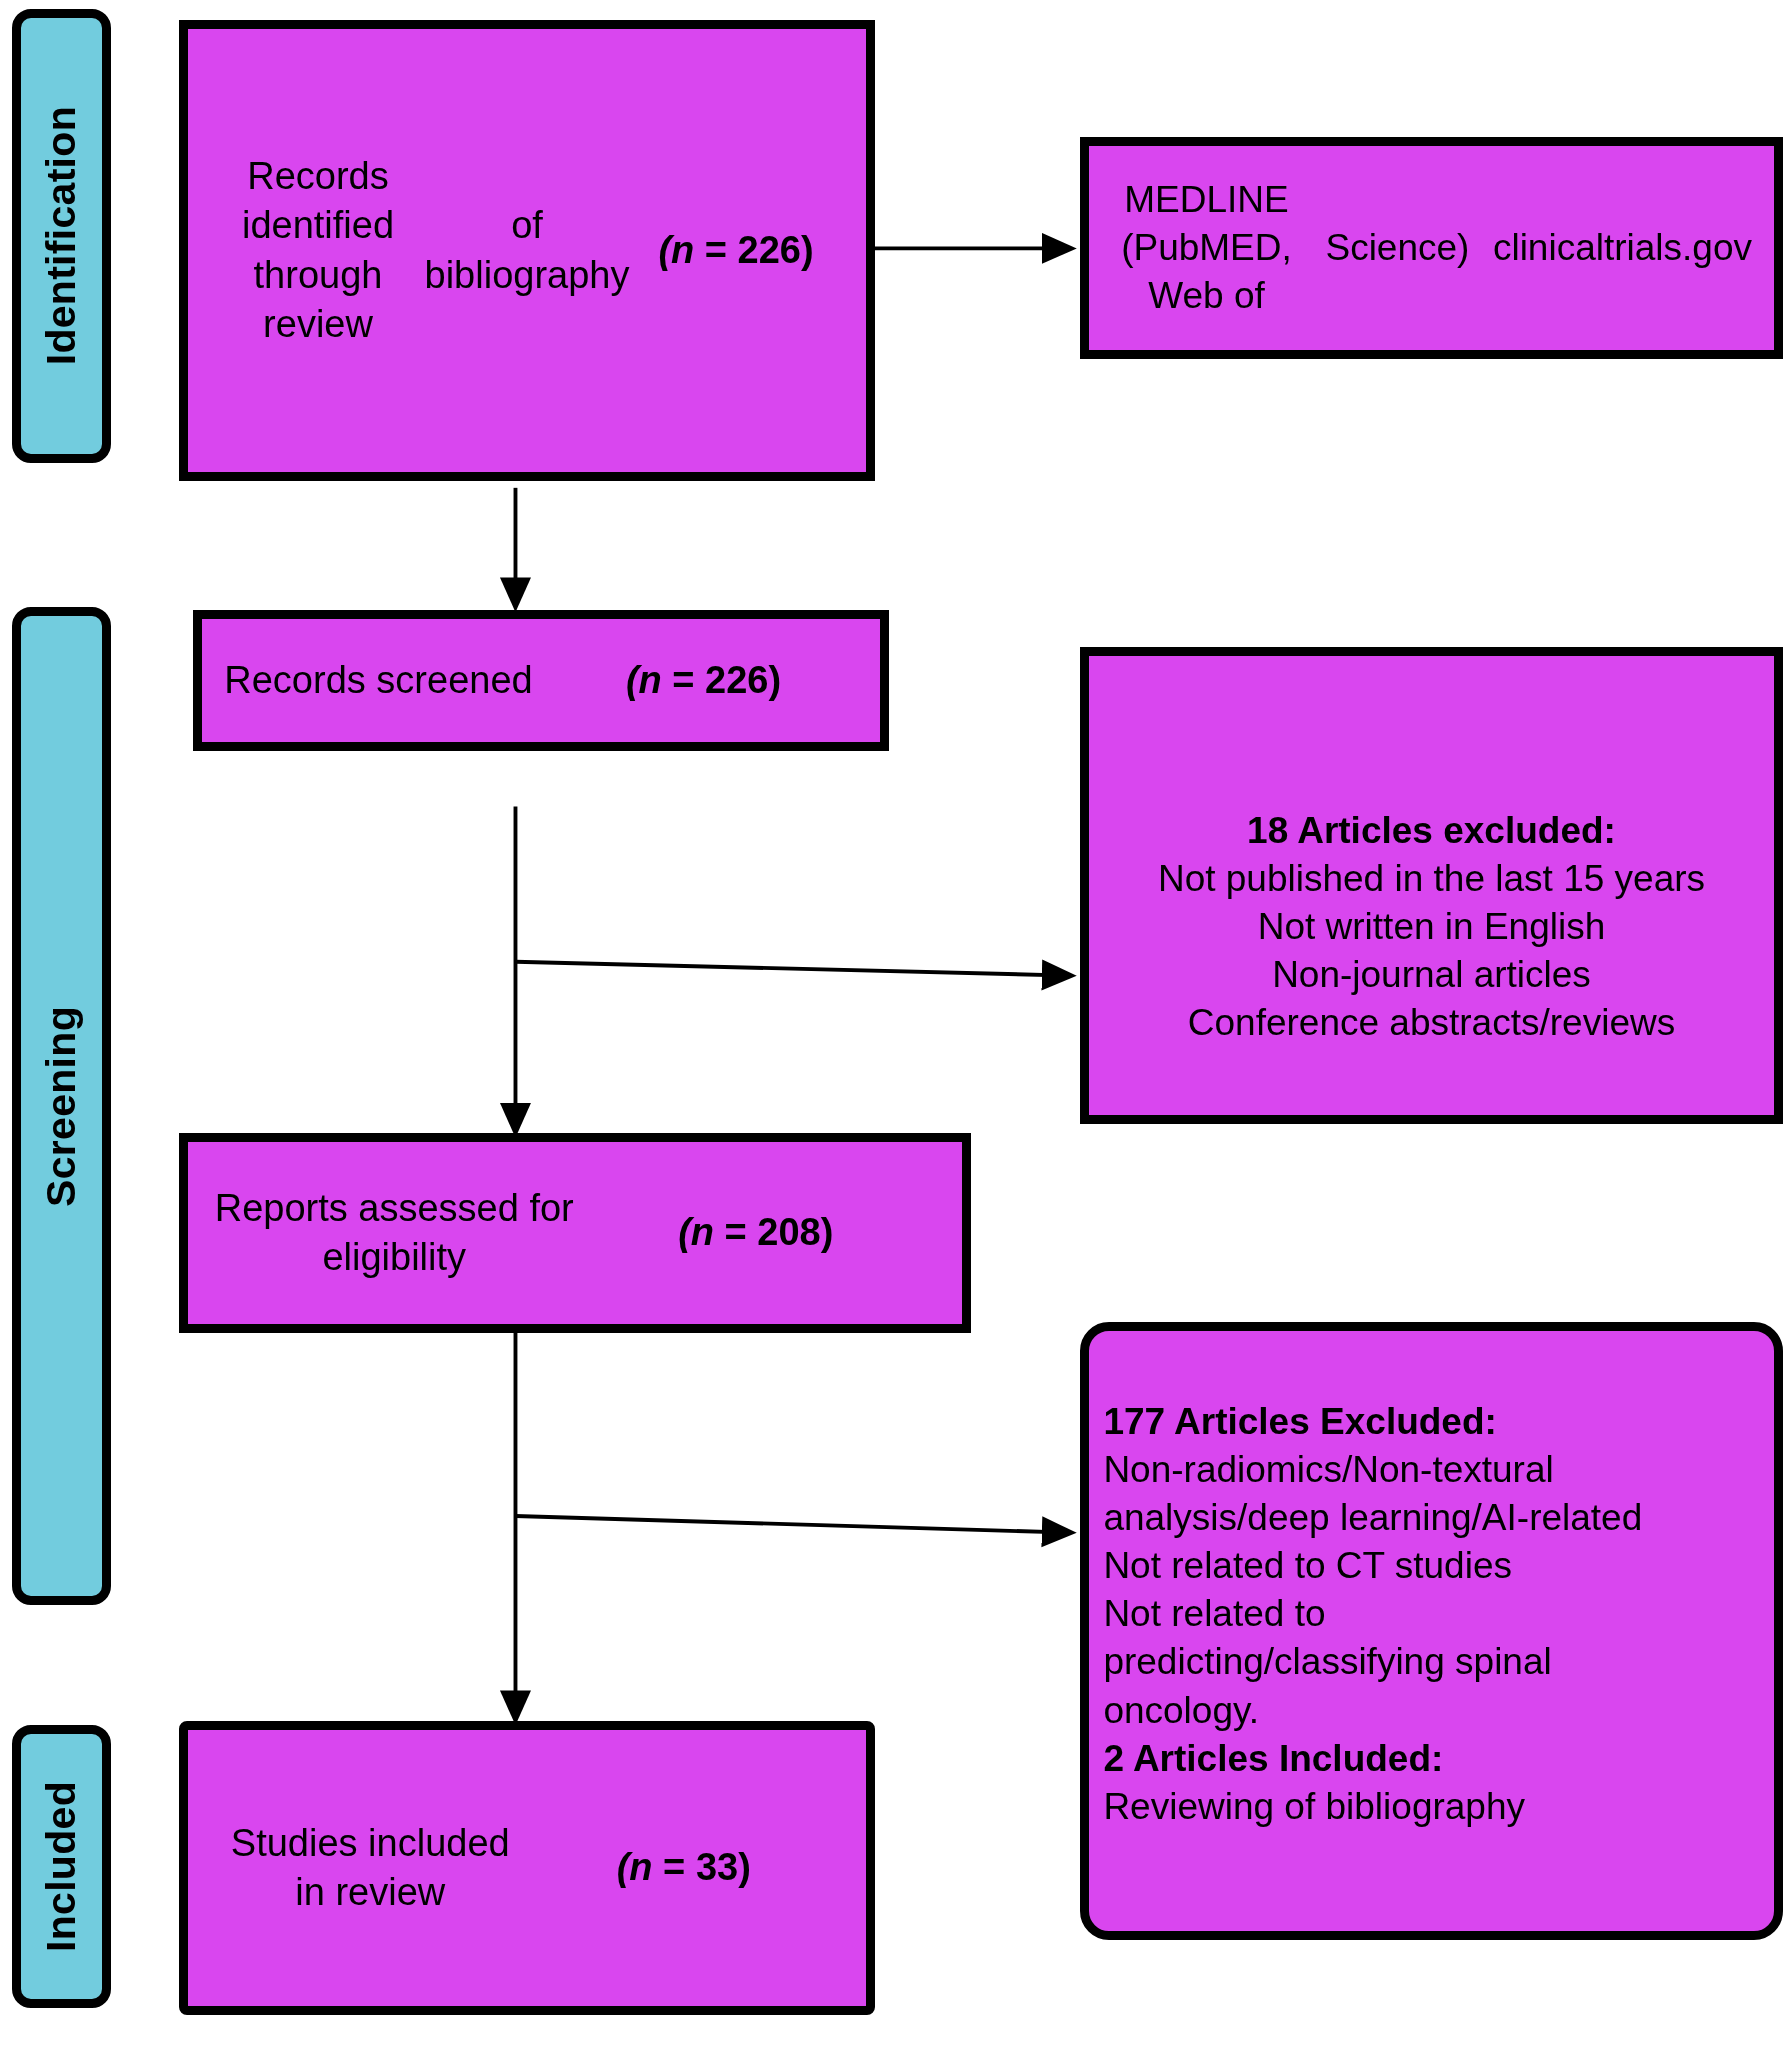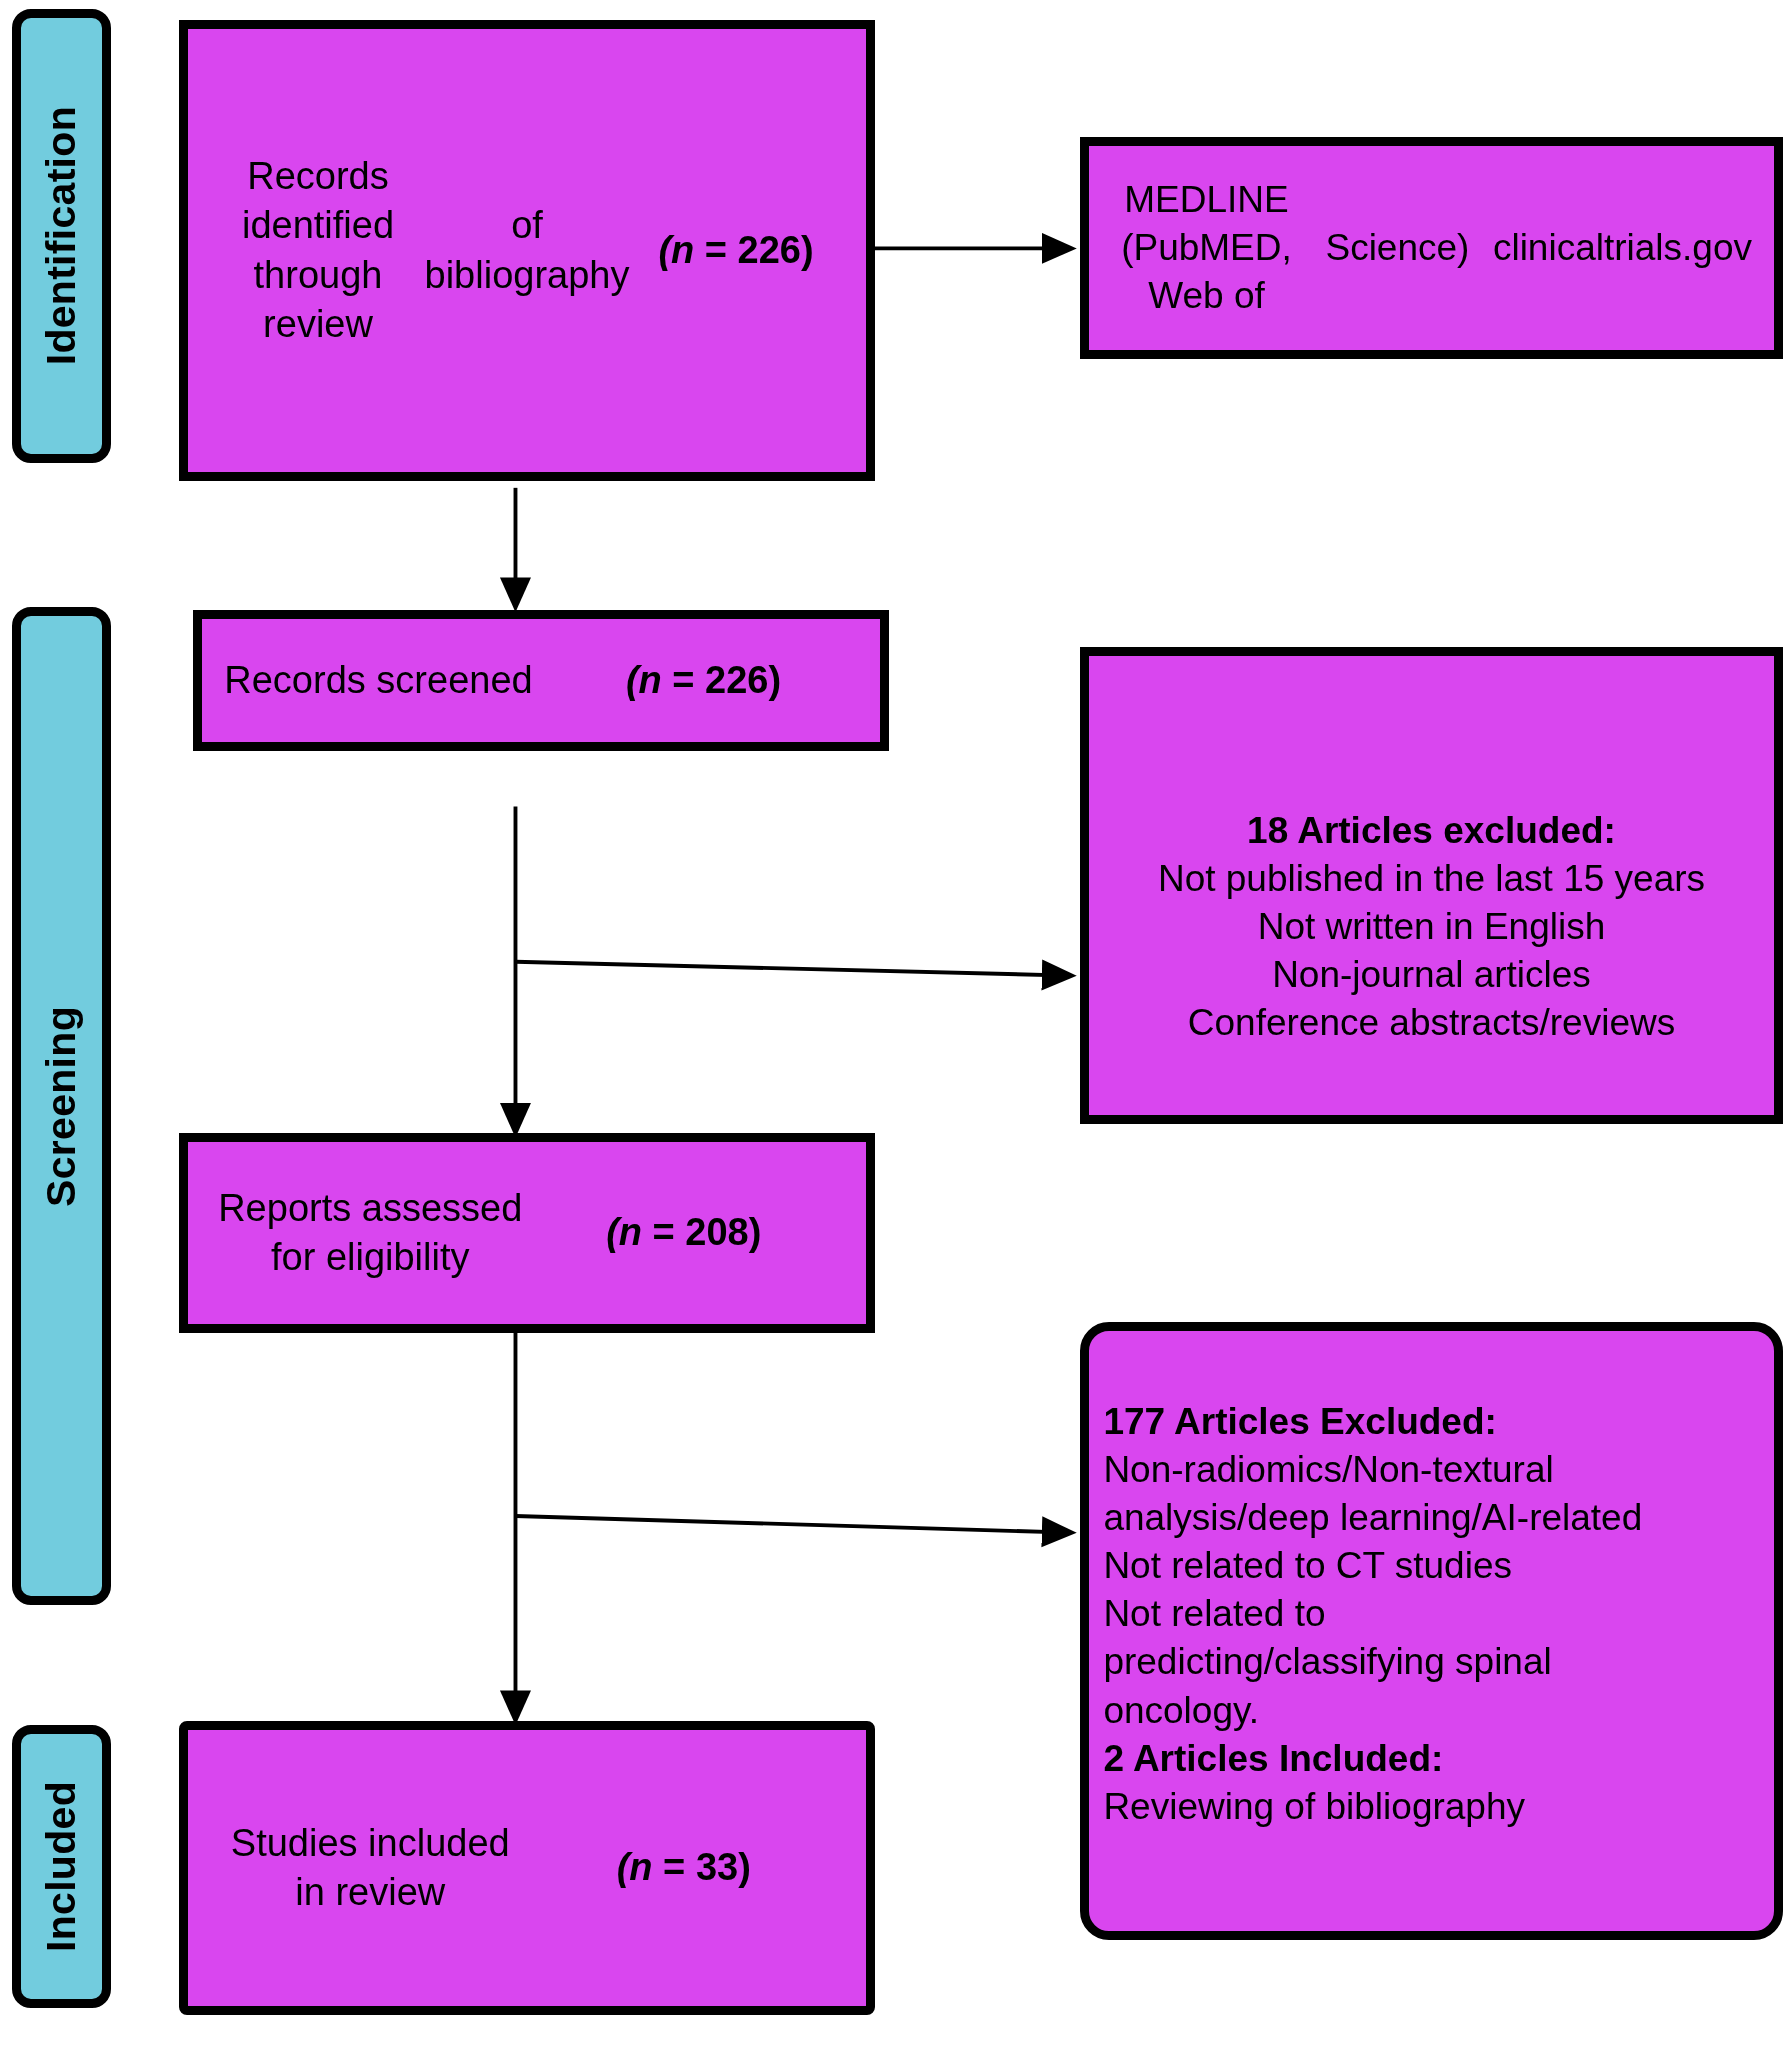--- a/index.html
+++ b/index.html
@@ -108,21 +108,21 @@
   <div class="flow-box center" style="left:1080px; top:647px; width:703px; height:477px; padding:0 22px; justify-content:flex-start;">
     <div style="margin-top:83px;width:100%;">
       <div class="line bold" style="font-size:37px;">18 Articles excluded:</div>
       <div class="line" style="font-size:37px;">Not published in the last 15 years</div>
       <div class="line" style="font-size:37px;">Not written in English</div>
       <div class="line" style="font-size:37px;">Non-journal articles</div>
       <div class="line" style="font-size:37px;">Conference abstracts/reviews</div>
     </div>
   </div>
 
-  <div class="flow-box center" style="left:179px; top:1133px; width:696px; height:200px; padding:0 25.5px;">
+  <div class="flow-box center" style="left:179px; top:1133px; width:792px; height:200px; padding:0 25.5px;">
     <div class="line" style="font-size:38px;">Reports assessed for eligibility</div>
     <div class="line" style="font-size:38px;">
       <span class="nitalic">(</span><span class="nitalic">n</span><span class="neq"> = </span><span class="bold">208</span><span class="bold">)</span>
     </div>
   </div>
 
   <div class="flow-box left" style="left:1080px; top:1322px; width:703px; height:618px; padding:0 14.4px; justify-content:flex-start;border-radius:29px;">
     <div style="margin-top:67px;width:100%;">
       <div class="line bold" style="font-size:37px;">177 Articles Excluded:</div>
       <div class="line" style="font-size:37px;">Non-radiomics/Non-textural</div>

